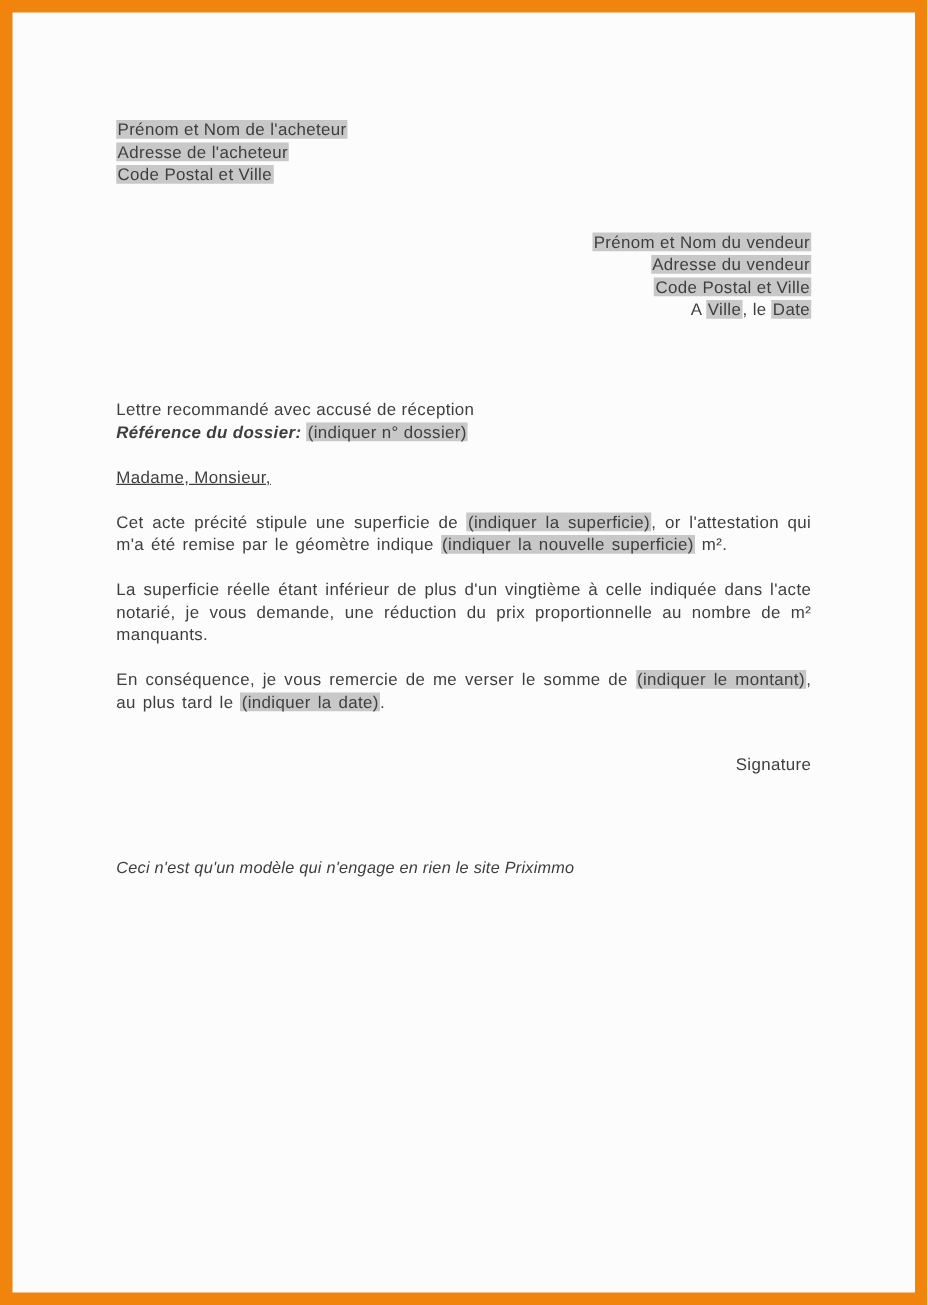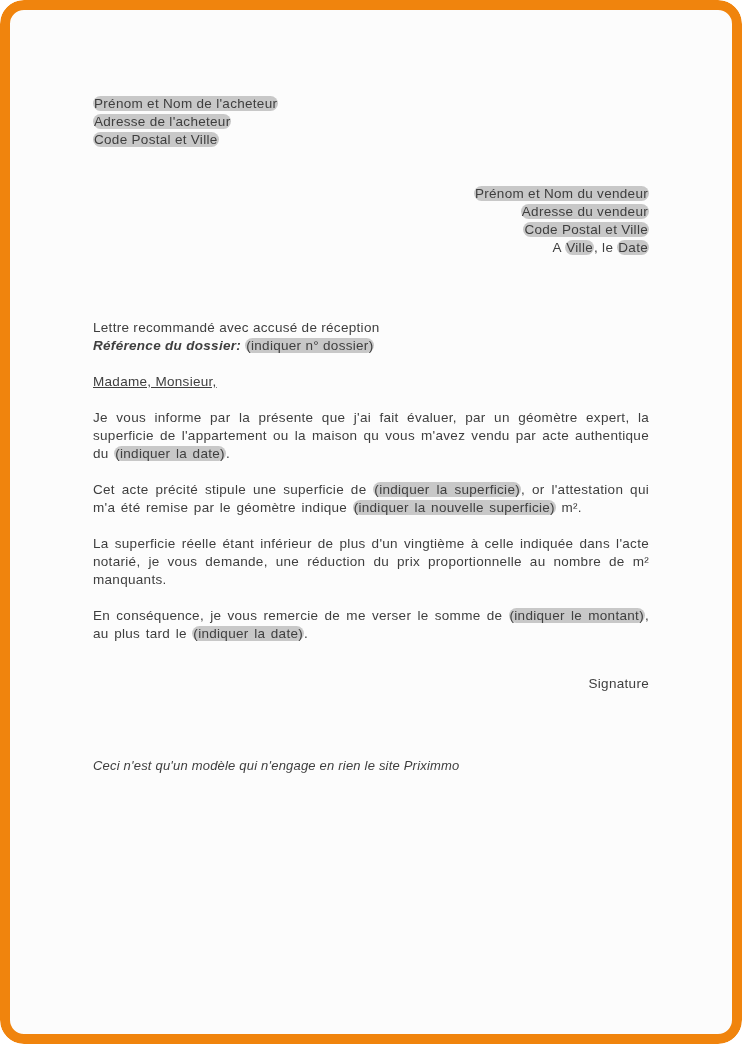--- a/index.html
+++ b/index.html
@@ -1,21 +1,21 @@
 <!DOCTYPE html>
 <html><head>
 <meta charset="utf-8">
 <style>
   :root{
     --orange:#F0840D;
     --paper:#FCFCFC;
     --ink:#3E3E3E;
     --hl:#C8C8C8;
   }
-  *{margin:0;padding:0;box-sizing:border-box;border-radius:24px;}
+  *{margin:0;padding:0;box-sizing:border-box;}
   body{
     background:#fff;
     font-family:"Liberation Sans", sans-serif;
     width:742px;
   }
   .page{
     width:742px;
     height:1044px;
     background:var(--paper);
     border:10px solid var(--orange);
@@ -100,23 +100,20 @@
 
     <div class="subject-line">Lettre recommandé avec accusé de réception</div>
 
     <div class="reference-line">
       <span class="reference-label">Référence du dossier:</span>
       <span class="hl">(indiquer n° dossier)</span>
     </div>
 
     <div class="salutation">Madame, Monsieur,</div>
 
-    <p class="para">
-      <span>Je vous informe par la présente que j'ai fait évaluer, par un géomètre expert, la superficie de l'appartement ou la maison qu vous m'avez vendu par acte authentique du </span><span class="hl">(indiquer la date)</span><span>.</span>
-    </p>
 
     <p class="para">
       <span>Cet acte précité stipule une superficie de </span><span class="hl">(indiquer la superficie)</span><span>, or l'attestation qui m'a été remise par le géomètre indique </span><span class="hl">(indiquer la nouvelle superficie)</span><span> m².</span>
     </p>
 
     <p class="para">
       <span>La superficie réelle étant inférieur de plus d'un vingtième à celle indiquée dans l'acte notarié, je vous demande, une réduction du prix proportionnelle au nombre de m² manquants.</span>
     </p>
 
     <p class="para">

